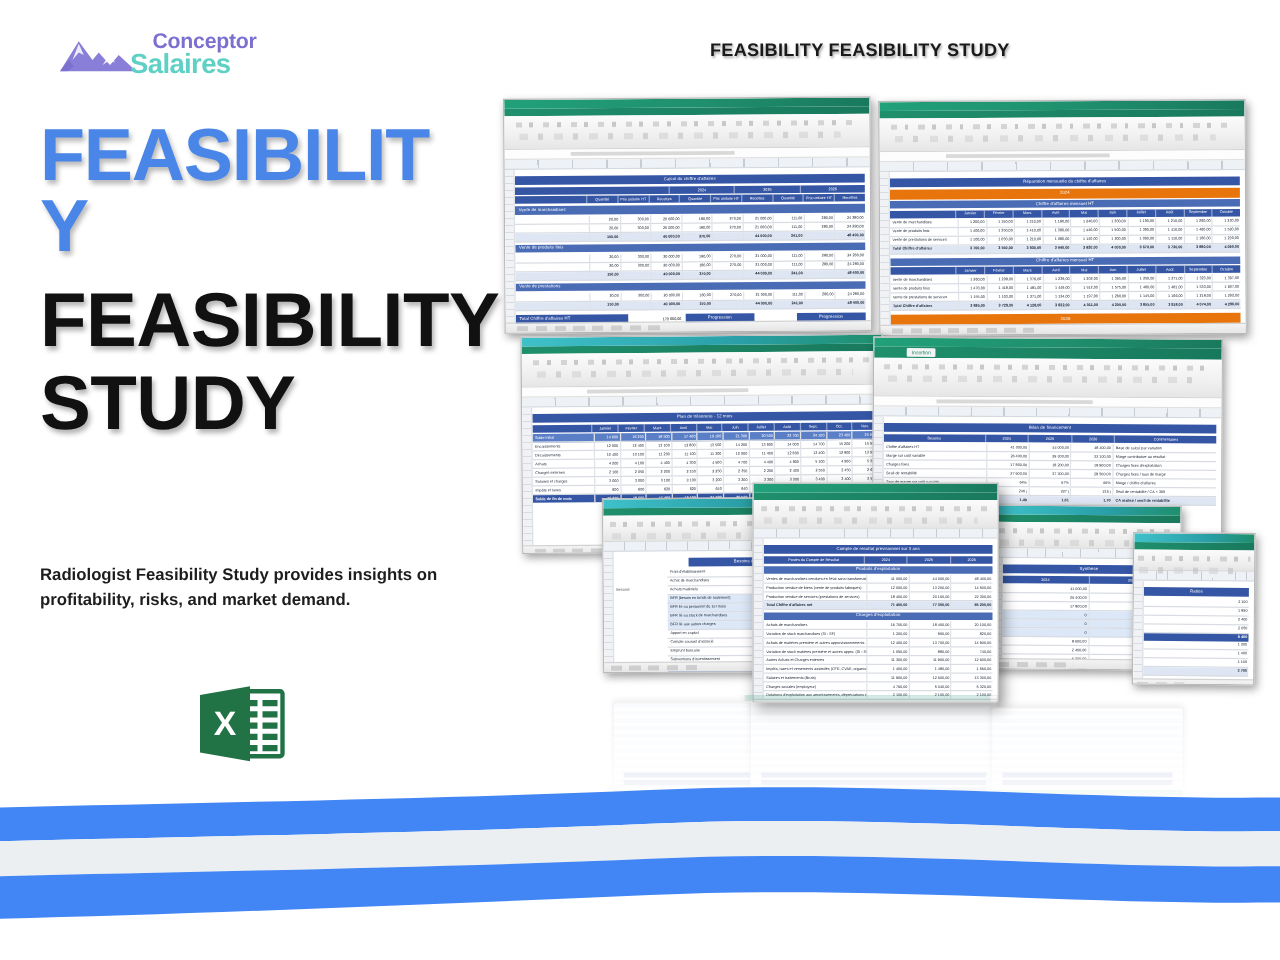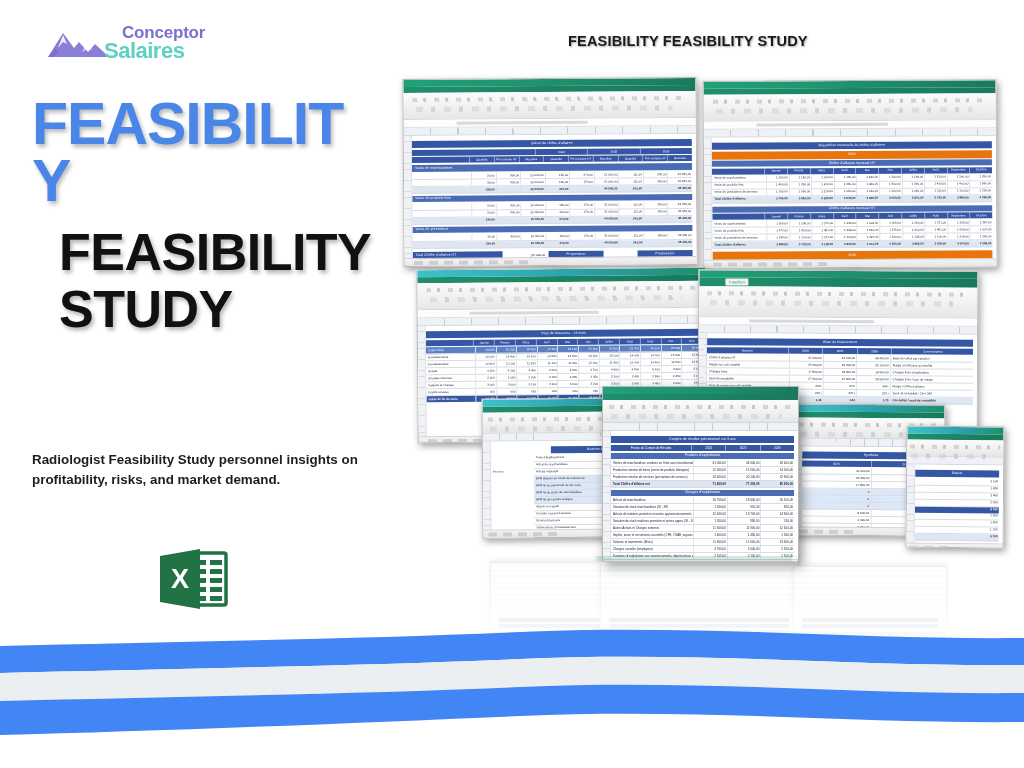--- a/index.html
+++ b/index.html
@@ -42,24 +42,23 @@
   
   #hero { position: absolute; left: 32px; top: 96px; width: 345px; }
   #hero .line-blue {
     font-size: 59px; font-weight: bold; line-height: 0.97;
     color: #4a86e8; letter-spacing: -1px;
     text-shadow: 2px 3px 4px rgba(0,0,0,0.28);
     word-break: break-all;
   }
   #hero .line-black {
     margin-top: 14px;
-    font-size: 52px; font-weight: bold; line-height: 1.08;
+    font-size: 61px; font-weight: bold; line-height: 1.08;
     color: #111111; letter-spacing: -0.5px;
     text-shadow: 2px 3px 4px rgba(0,0,0,0.30);
-    margin-left: 27px;
   }
 
   
   #subtitle {
     position: absolute; left: 32px; top: 450px; width: 340px;
     font-size: 13.4px; font-weight: bold; color: #1d1d1d;
     line-height: 1.5;
   }
 
   
@@ -223,21 +222,21 @@
     </div>
   </div>
 
   <div id="header-title" class="nosel">FEASIBILITY FEASIBILITY STUDY</div>
 
   <div id="hero">
     <div class="line-blue nosel">FEASIBILITY</div>
     <div class="line-black nosel">FEASIBILITY STUDY</div>
   </div>
 
-  <div id="subtitle" class="nosel">Radiologist Feasibility Study personnel insights on profitability, risks, and market demand.</div>
+  <div id="subtitle" class="nosel">Radiologist Feasibility Study provides insights on profitability, risks, and market demand.</div>
 
   <div id="excel-icon">
     <svg viewBox="0 0 70 64" width="70" height="64">
       <rect x="34" y="6" width="34" height="52" rx="2" fill="#ffffff" stroke="#217346" stroke-width="3.5"></rect>
       <g fill="#217346">
         <rect x="38" y="13" width="10" height="5"></rect>
         <rect x="52" y="13" width="12" height="5"></rect>
         <rect x="38" y="22" width="10" height="5"></rect>
         <rect x="52" y="22" width="12" height="5"></rect>
         <rect x="38" y="31" width="10" height="5"></rect>

